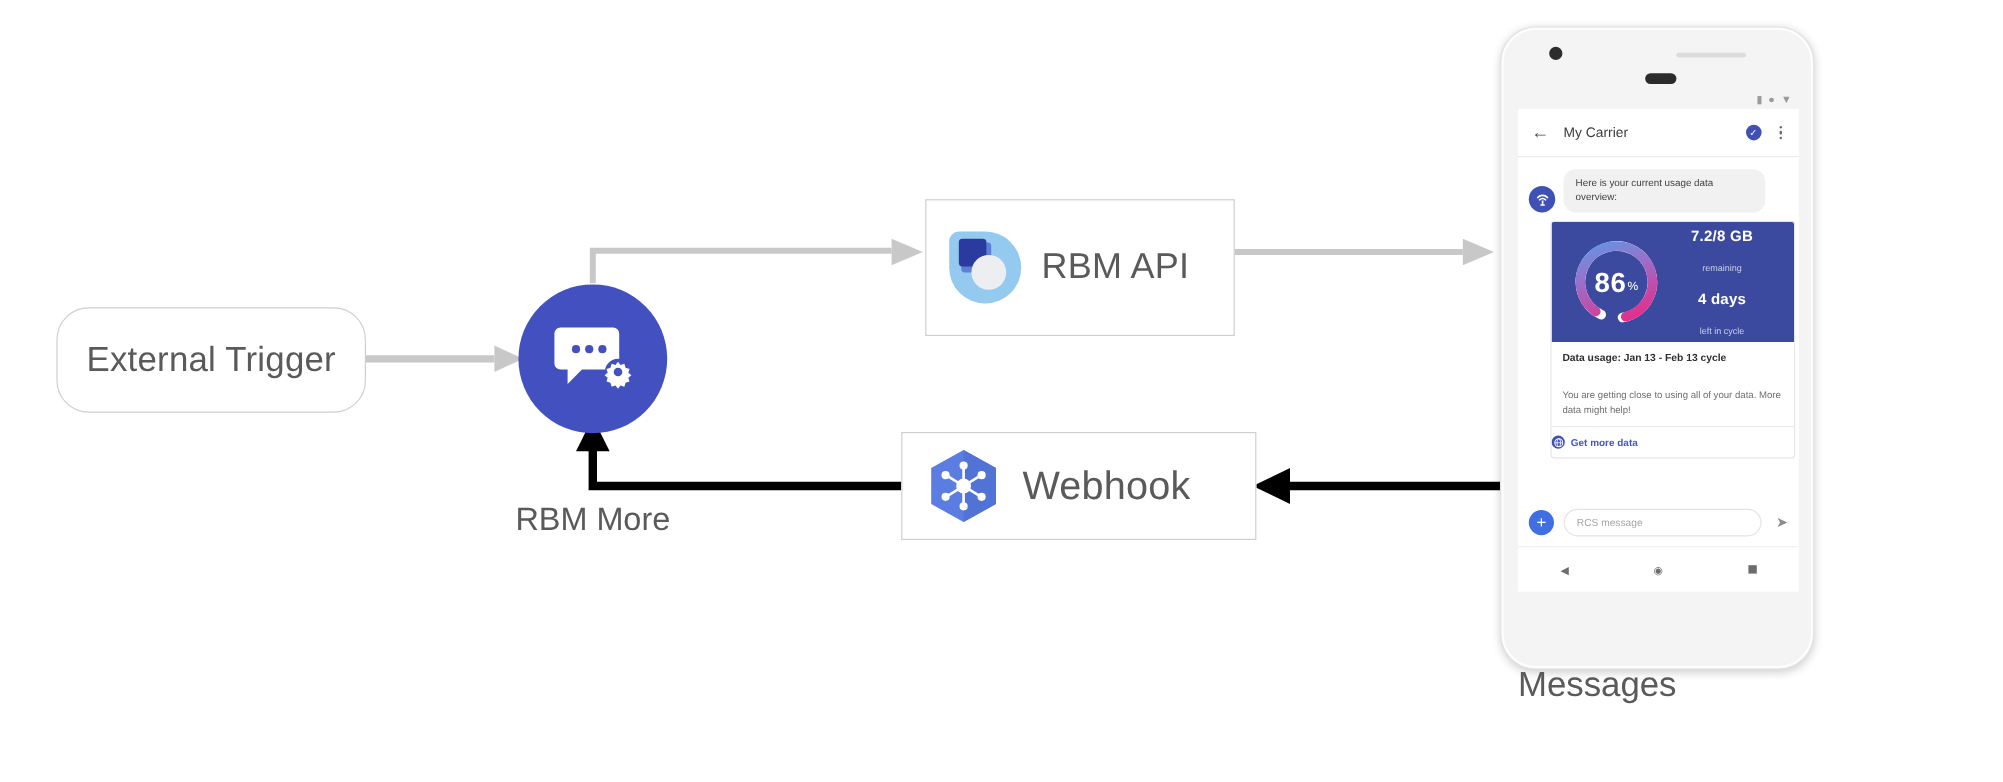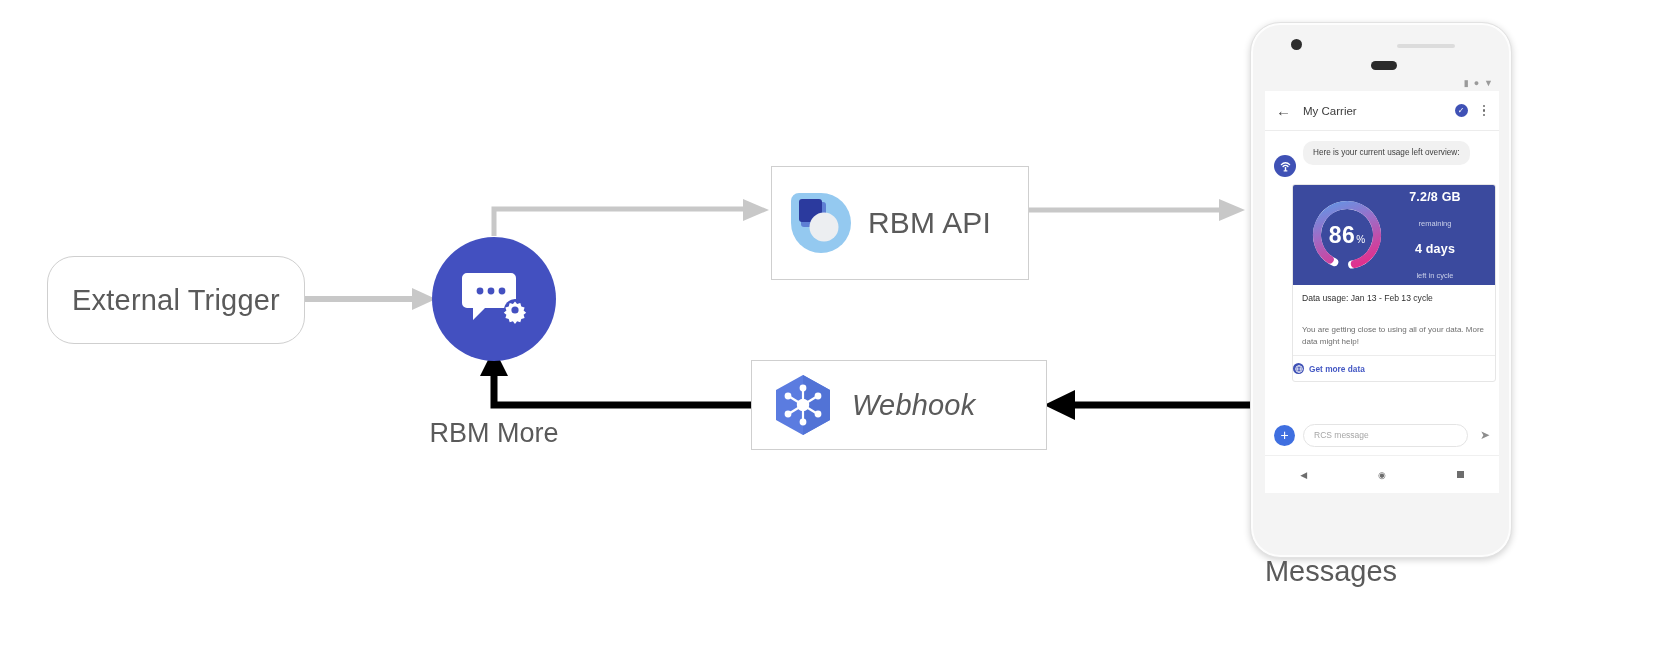--- a/index.html
+++ b/index.html
@@ -29,21 +29,21 @@
   
   #ext-trigger { left: 47px; top: 256px; width: 258px; height: 88px; justify-content:center;border-radius:27px; }
   #ext-trigger .node-label { font-size: 29px; }
 
   
   #rbm-api-box { left: 771px; top: 166px; width: 258px; height: 114px; padding-left: 16px; gap: 14px; }
   #rbm-api-box .node-label { font-size: 30px; }
 
   
   #webhook-box { left: 751px; top: 360px; width: 296px; height: 90px; padding-left: 16px; gap: 14px; }
-  #webhook-box .node-label { font-size: 29px; font-style: italic; }
+  #webhook-box .node-label { font-size: 33px; }
 
   
   #rbm-agent {
     position: absolute; left: 432px; top: 237px;
     width: 124px; height: 124px; border-radius: 50%;
     background: #4350c0;
     display:flex; align-items:center; justify-content:center;
   }
   #rbm-agent-label {
     position:absolute; left: 404px; top: 418px; width: 180px;
@@ -122,21 +122,21 @@
     color:#fff;
   }
   #gauge-val { font-size:23px; font-weight:700; letter-spacing:.5px; }
   #gauge-pct { font-size:10px; font-weight:300; margin-left:1px; margin-top:8px; }
   #media-right { flex:1; text-align:center; color:#fff; }
   .mr-big { font-size:12.5px; font-weight:700; letter-spacing:.2px; }
   .mr-small { font-size:7.5px; color:#c9cfe8; margin-top:15px; }
   .mr-gap { height:14px; }
 
   #card-body { padding:8px 9px 7px 9px; }
-  #card-title { font-size:8.6px; font-weight:400; color:#2f2f2f; }
+  #card-title { font-size:8.6px; font-weight:700; color:#2f2f2f; }
   #card-desc { font-size:8px; color:#6e6e6e; line-height:1.5; margin-top:21px; }
 
   #card-action {
     border-top:1px solid #ececec; height:26px;
     display:flex; align-items:center; justify-content:flex-start; gap:5px;
   }
   .globe {
     width:11px; height:11px; border-radius:50%;
     background:#3f51b5; display:flex; align-items:center; justify-content:center;
   }
@@ -275,21 +275,21 @@
       <div id="convo">
         <div id="msg-row">
           <div id="avatar">
             <svg width="13" height="13" viewBox="0 0 24 24">
               <path d="M4.5 8.5a10 10 0 0 1 15 0" fill="none" stroke="#fff" stroke-width="2.6" stroke-linecap="round"></path>
               <path d="M7.5 12a6 6 0 0 1 9 0" fill="none" stroke="#fff" stroke-width="2.6" stroke-linecap="round"></path>
               <rect x="10.7" y="13" width="2.6" height="7" fill="#fff"></rect>
               <rect x="8.6" y="19" width="6.8" height="2.2" fill="#fff"></rect>
             </svg>
           </div>
-          <div id="bubble">Here is your current usage left overview:</div>
+          <div id="bubble">Here is your current usage data overview:</div>
         </div>
 
         <div id="rich-card">
           <div id="card-media">
             <div id="gauge">
               <svg width="76" height="76" viewBox="0 0 76 76">
                 <defs>
                   <linearGradient id="g1" x1="0%" y1="100%" x2="70%" y2="0%">
                     <stop offset="0%" stop-color="#5b9ae8"></stop>
                     <stop offset="45%" stop-color="#9c6ec8"></stop>

